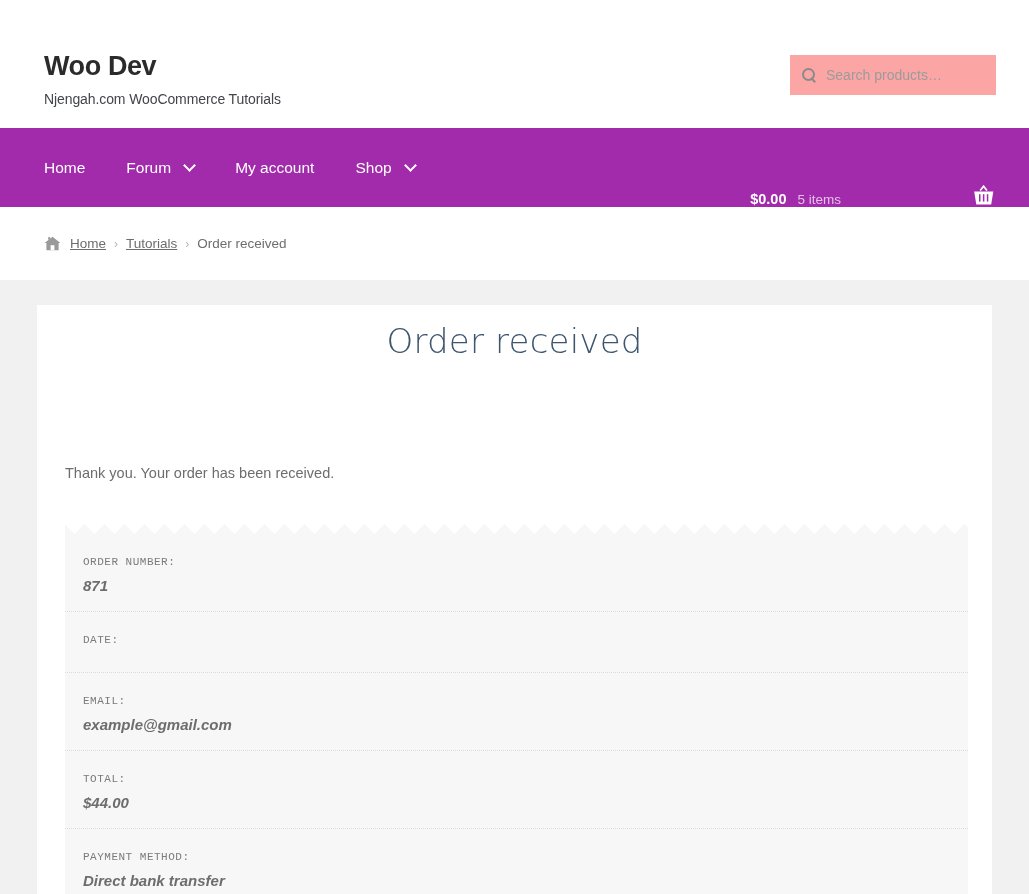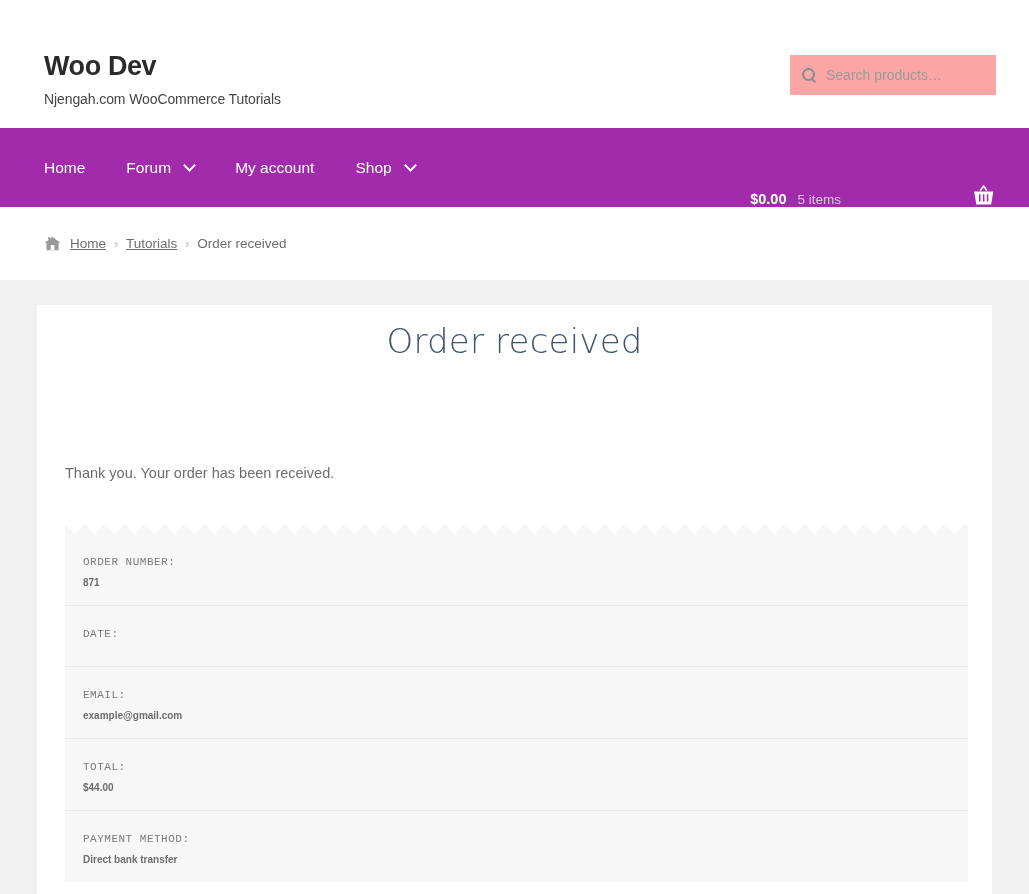--- a/index.html
+++ b/index.html
@@ -230,23 +230,24 @@
   .receipt-row:last-child { border-bottom: none; }
   .receipt-label {
     font-size: 11px;
     color: #7b7b7b;
     letter-spacing: 0.5px;
     text-transform: uppercase;
     margin-bottom: 9px;
     font-family: Liberation Mono, monospace;
   }
   .receipt-value {
-    font-size: 10px;
+    font-size: 15px;
     font-weight: bold;
     color: #6d6d6d;
+    font-style: italic;
   }
 </style>
 </head>
 <body>
 
 <header class="site-header">
   <div class="brand">
     <div class="site-title">Woo Dev</div>
     <div class="site-tagline">Njengah.com WooCommerce Tutorials</div>
   </div>

